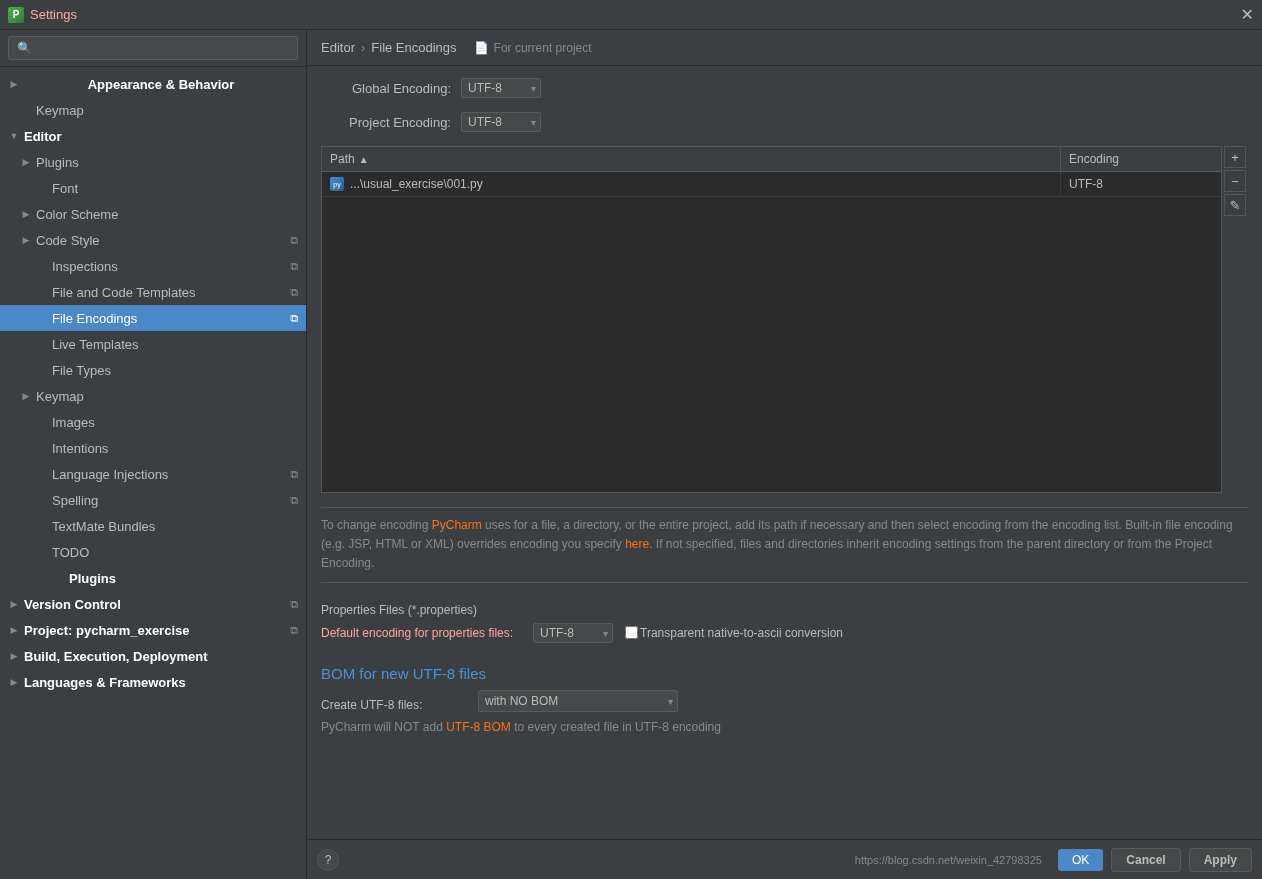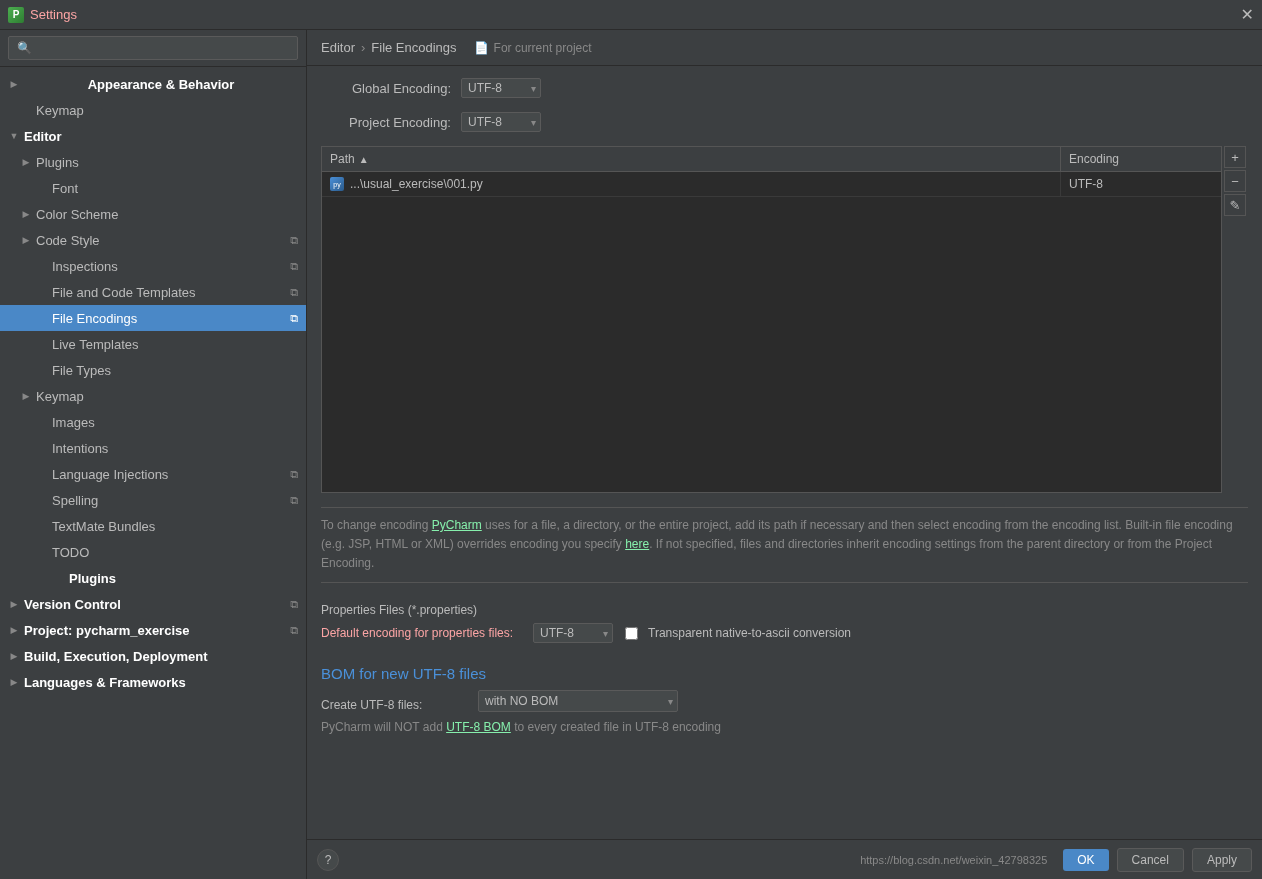--- a/index.html
+++ b/index.html
@@ -298,22 +298,21 @@
     .info-text {
       color: #888;
       font-size: 12px;
       line-height: 1.6;
       padding: 8px 0;
       border-top: 1px solid #555;
       border-bottom: 1px solid #555;
       margin: 4px 0;
     }
     .info-text a, .info-link {
-      color: #86efac;
-      text-decoration: underline;
+      color: #f97316;
     }
 
     
     .section-header {
       color: #bbbbbb;
       font-size: 12px;
       font-weight: 500;
       margin: 6px 0 6px 0;
     }
     .props-row {
@@ -322,22 +321,22 @@
       gap: 12px;
       margin-bottom: 8px;
     }
     .props-label {
       color: #fca5a5;
       font-size: 12px;
       min-width: 200px;
     }
     .checkbox-wrapper {
       display: flex;
-      align-items: flex-end;
-      gap: 10px;
+      align-items: flex-start;
+      gap: 2px;
     }
     .checkbox-input {
       width: 13px;
       height: 13px;
       cursor: pointer;
       accent-color: #4a90d9;
     }
     .checkbox-label {
       color: #bbbbbb;
       font-size: 12px;
@@ -429,20 +428,21 @@
       outline: none;
     }
     .btn-primary {
       background: #4a88c7;
       color: #ffffff;
     }
     .btn-secondary {
       background: #45494a;
       border: 1px solid #5a5a5a;
       color: #bbbbbb;
+      font-weight: bold;
     }
 
     .sort-icon { font-size: 10px; }
   </style>
 </head>
 <body>
 
 <div class="title-bar">
   <div class="title-bar-left">
     <div class="title-icon">P</div>

